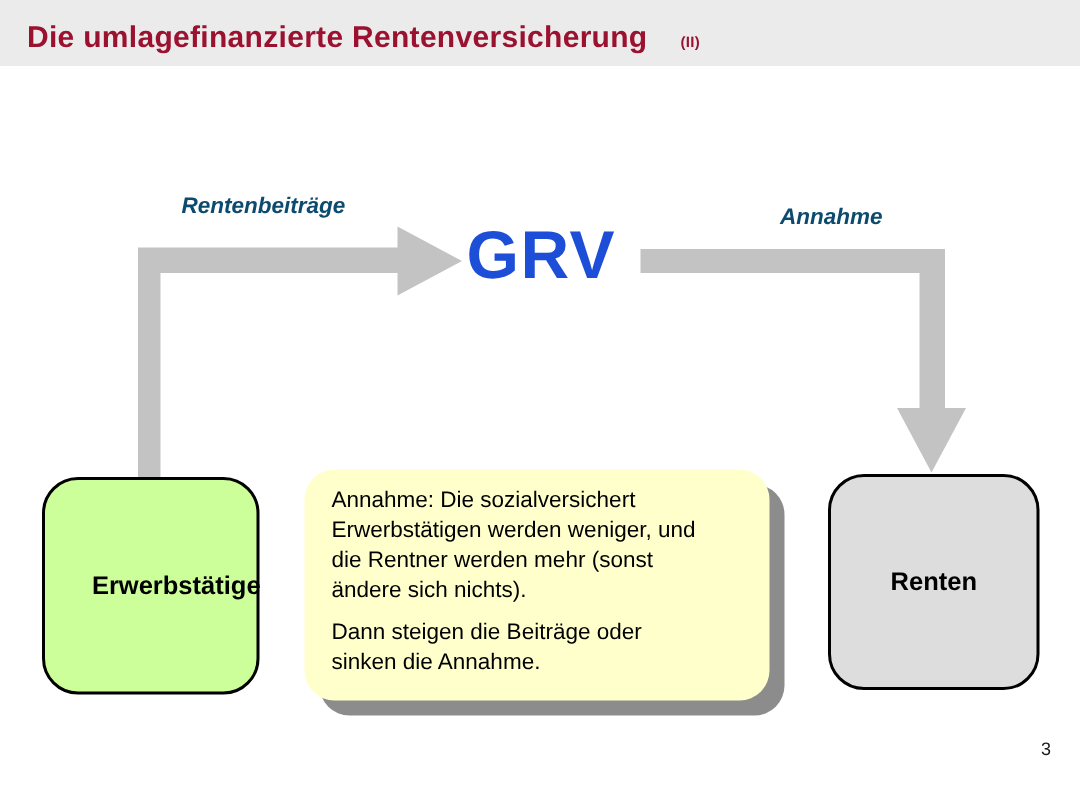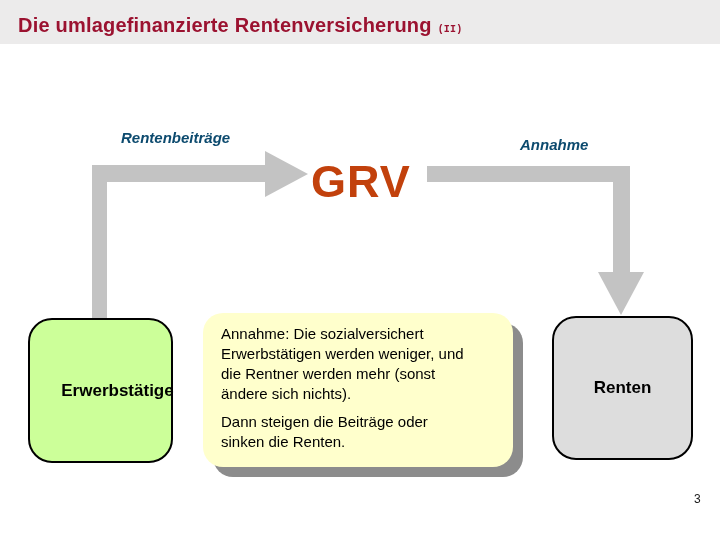--- a/index.html
+++ b/index.html
@@ -12,33 +12,33 @@
   .header{
     position:absolute;left:0;top:0;width:720px;height:44px;
     background:var(--header_bg,#ECEBEB);
   }
   .title{
     position:absolute;left:18px;top:14px;
     font-size:20px;font-weight:bold;color:var(--title,#9B1230);
     letter-spacing:0.2px;white-space:nowrap;
   }
   .title-suffix{
-    font-size:10px;font-weight:bold;margin-left:6px;font-family:Liberation Mono, monospace;
+    font-size:10px;font-weight:bold;margin-left:22px;
   }
   
   .flow-label{
     position:absolute;font-size:15px;font-weight:bold;font-style:italic;
     color:#0c4a6e;white-space:nowrap;margin-left:26px;
   }
   .label-contributions{left:95px;top:129px;}
   .label-pensions{left:494px;top:136px;}
   
   .grv{
     position:absolute;left:311px;top:144px;
-    font-size:45px;font-weight:bold;color:#c2410c;letter-spacing:1px;margin-top:12px;
+    font-size:45px;font-weight:bold;color:#1d4ed8;letter-spacing:1px;
   }
   
   .bar{position:absolute;background:var(--arrow,#C3C3C3);}
   .bar-v-left{left:92px;top:166px;width:15px;height:152px;}
   .bar-h-left{left:92px;top:165px;width:174px;height:17px;}
   .head-right{
     position:absolute;left:265px;top:151px;width:0;height:0;
     border-top:23px solid transparent;border-bottom:23px solid transparent;
     border-left:43px solid var(--arrow,#C3C3C3);
   }
@@ -108,16 +108,16 @@
 <div class="node node-pensioners">
   <span>Renten</span>
 </div>
 
 <div class="note">
   <p>Annahme: Die sozialversichert
 Erwerbstätigen werden weniger, und
 die Rentner werden mehr (sonst
 ändere sich nichts).</p>
   <p>Dann steigen die Beiträge oder
-sinken die Renten.</p>
+sinken die Annahme.</p>
 </div>
 
 <div class="page-number">3</div>
 
 </body></html>

